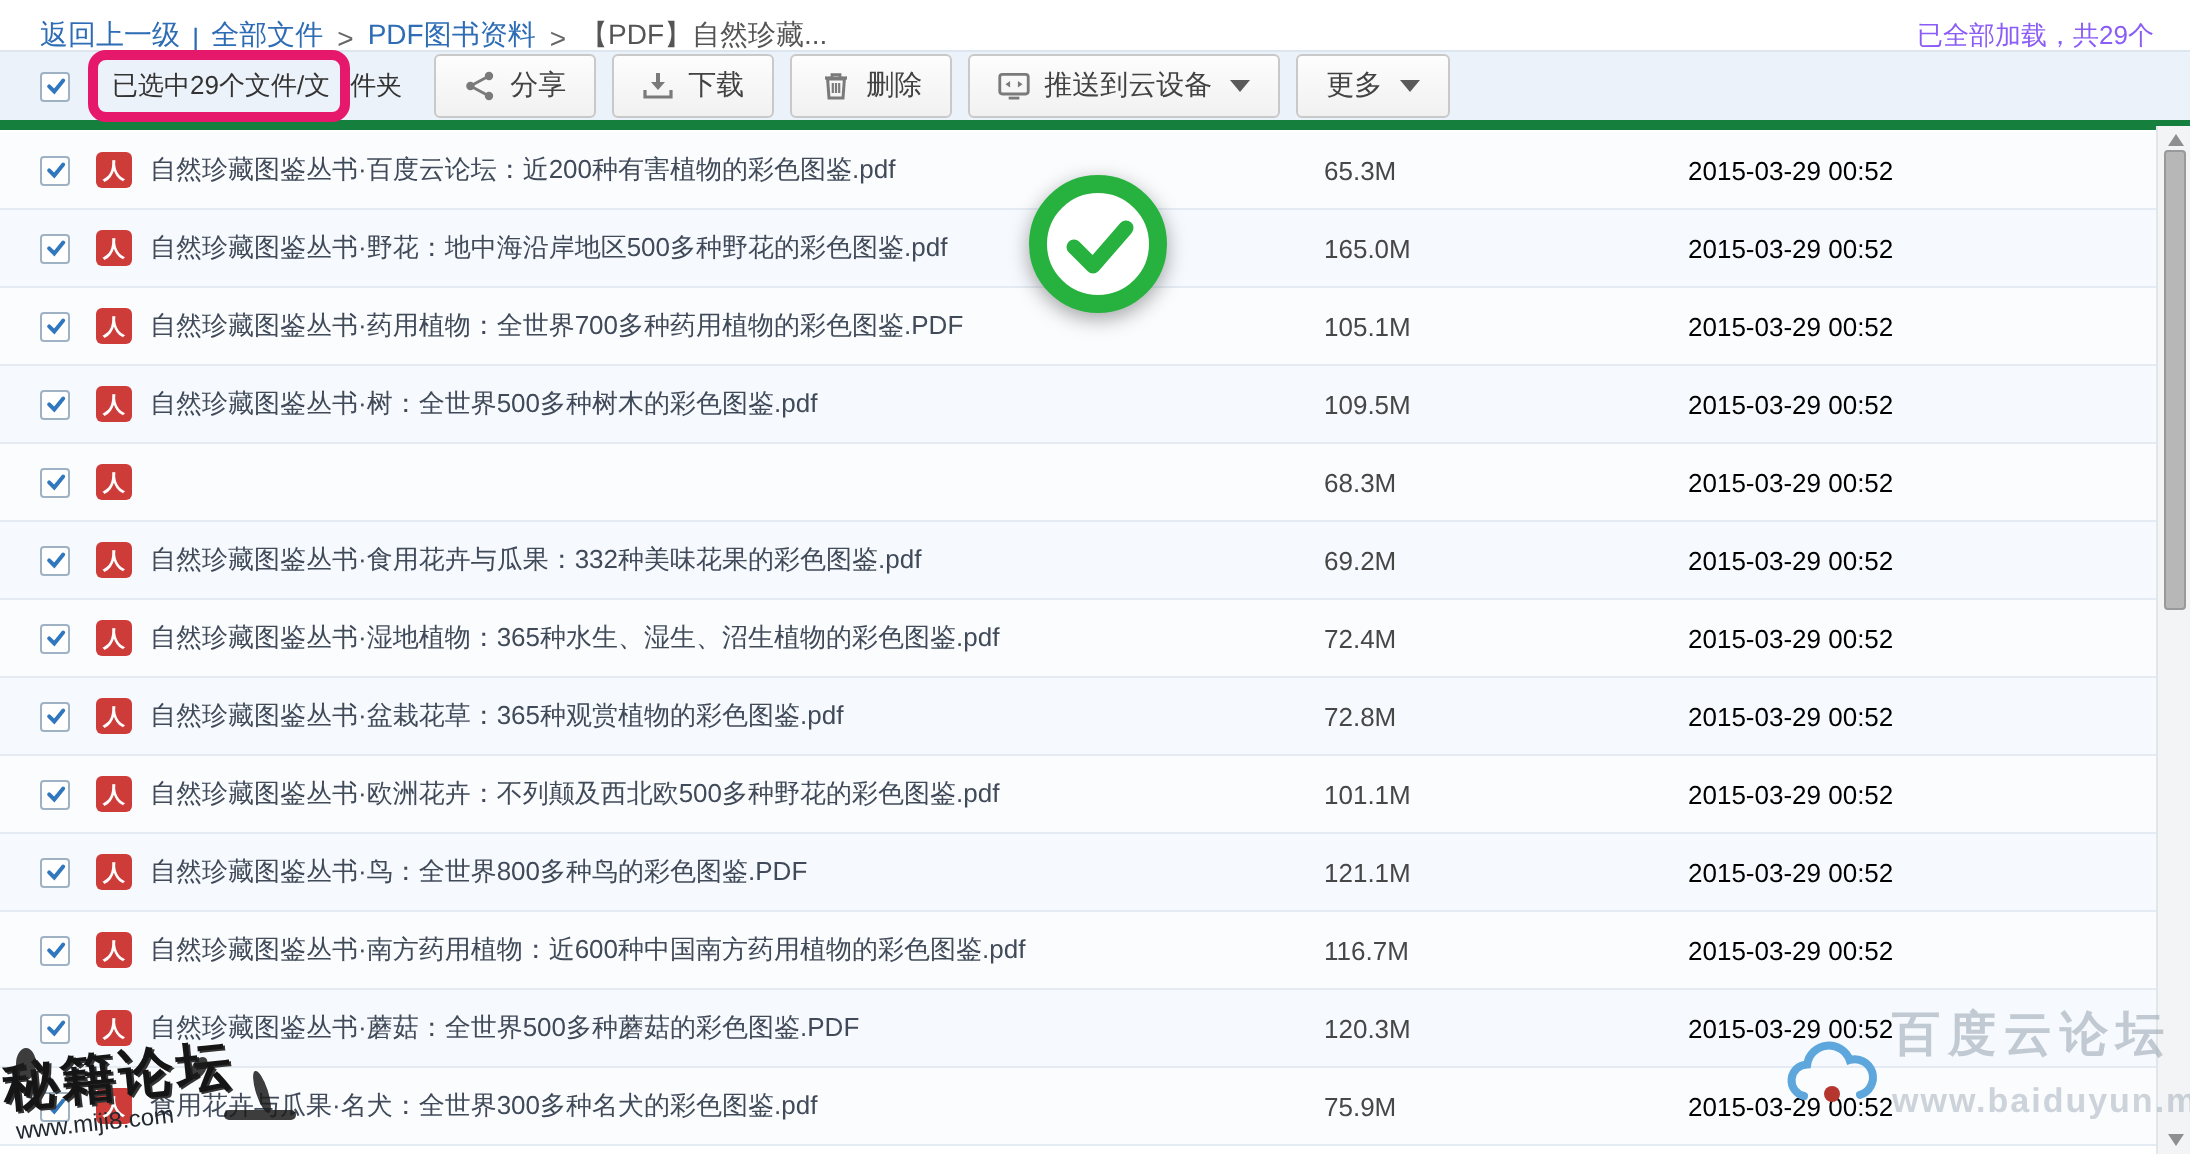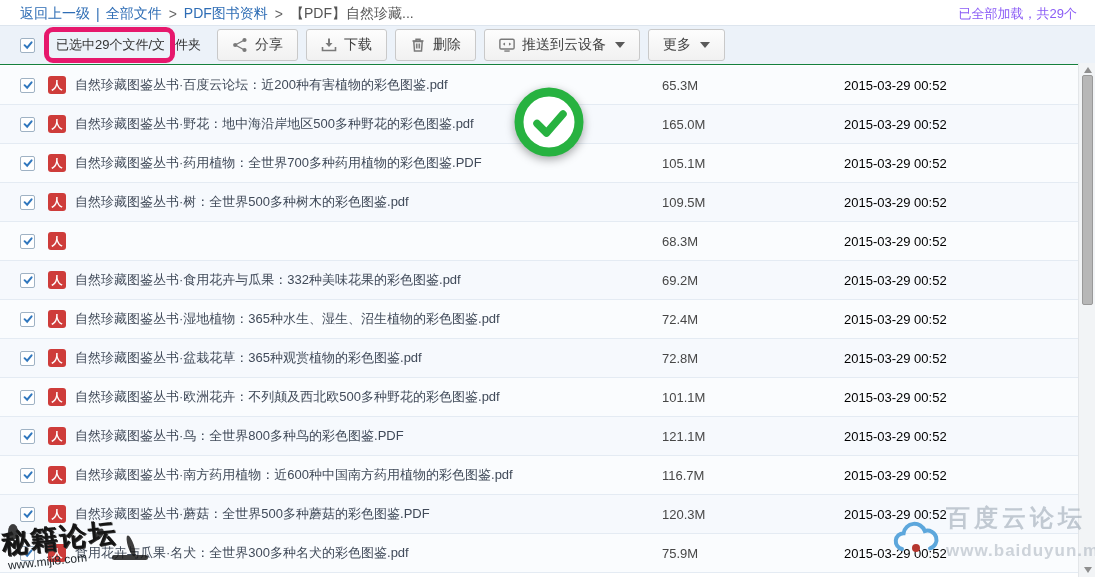--- a/index.html
+++ b/index.html
@@ -1,30 +1,30 @@
 <!DOCTYPE html>
 <html><head>
 <meta charset="utf-8">
 <style>
   * { margin:0; padding:0; box-sizing:border-box; }
   html,body { width:1095px; height:577px; overflow:hidden; }
   body { font-family:"Liberation Sans","DejaVu Sans",sans-serif; background:#fff; position:relative; }
 
   
   .crumbbar { position:absolute; top:0; left:0; width:1095px; height:27px; background:#fff;
-              display:flex; align-items:center; padding:0 10px 0 20px; font-size:14px; }
+              display:flex; align-items:flex-end; padding:0 10px 0 20px; font-size:14px; }
   .crumbbar a { color:#2e6db5; text-decoration:none; cursor:pointer; }
   .crumb-sep { color:#2e6db5; margin:0 6px; }
   .crumb-gt { color:#666; margin:0 7px; }
   .crumb-current { color:#555; }
   .load-status { margin-left:auto; color:#8b5cf6; font-size:13px; padding-right:8px; }
 
   
   .toolbar { position:absolute; top:25px; left:0; width:1095px; height:40px;
-             background:#ecf2f9; border-top:1px solid #dde5ee; border-bottom:1px solid #15803d;
+             background:#ecf2f9; border-top:1px solid #dde5ee; border-bottom:5px solid #15803d;
              display:flex; align-items:center; padding-left:20px; }
   .cbx { width:15px; height:15px; background:#fff; border:1px solid #9fb2c4; border-radius:2px;
          display:inline-flex; align-items:center; justify-content:center; flex:0 0 auto; cursor:pointer; }
   .cbx svg { width:12px; height:12px; }
   .sel-wrap { margin-left:9px; font-size:13px; color:#333; white-space:nowrap; display:flex; align-items:center; }
   .sel-box { border:5px solid #e6186c; border-radius:9px; padding:4px 5px 4px 7px; background:transparent; }
   .btn { height:32px; margin-left:8px; padding:0 14px; background:linear-gradient(#fdfdfd,#f1f1f1);
          border:1px solid #c9c9c9; border-radius:3px; font-size:14px; color:#424242;
          display:inline-flex; align-items:center; gap:7px; cursor:pointer; }
   .btn:first-of-type { margin-left:16px; }

